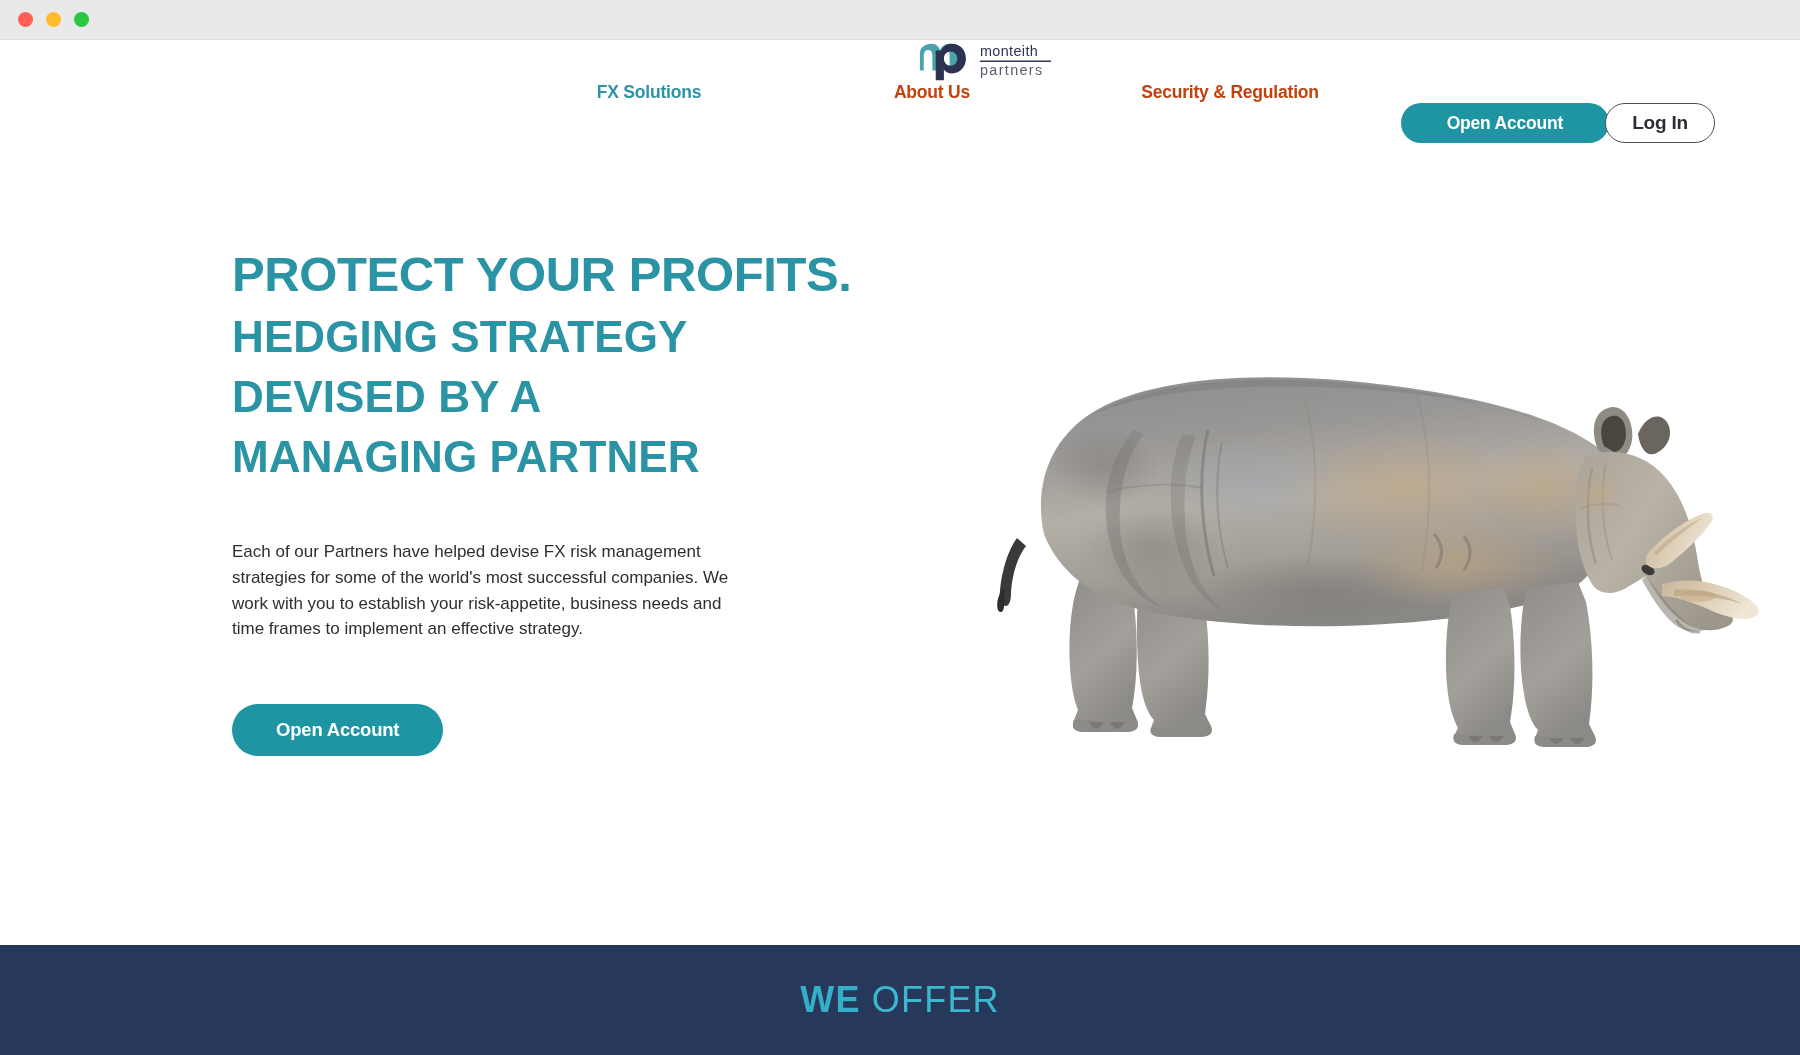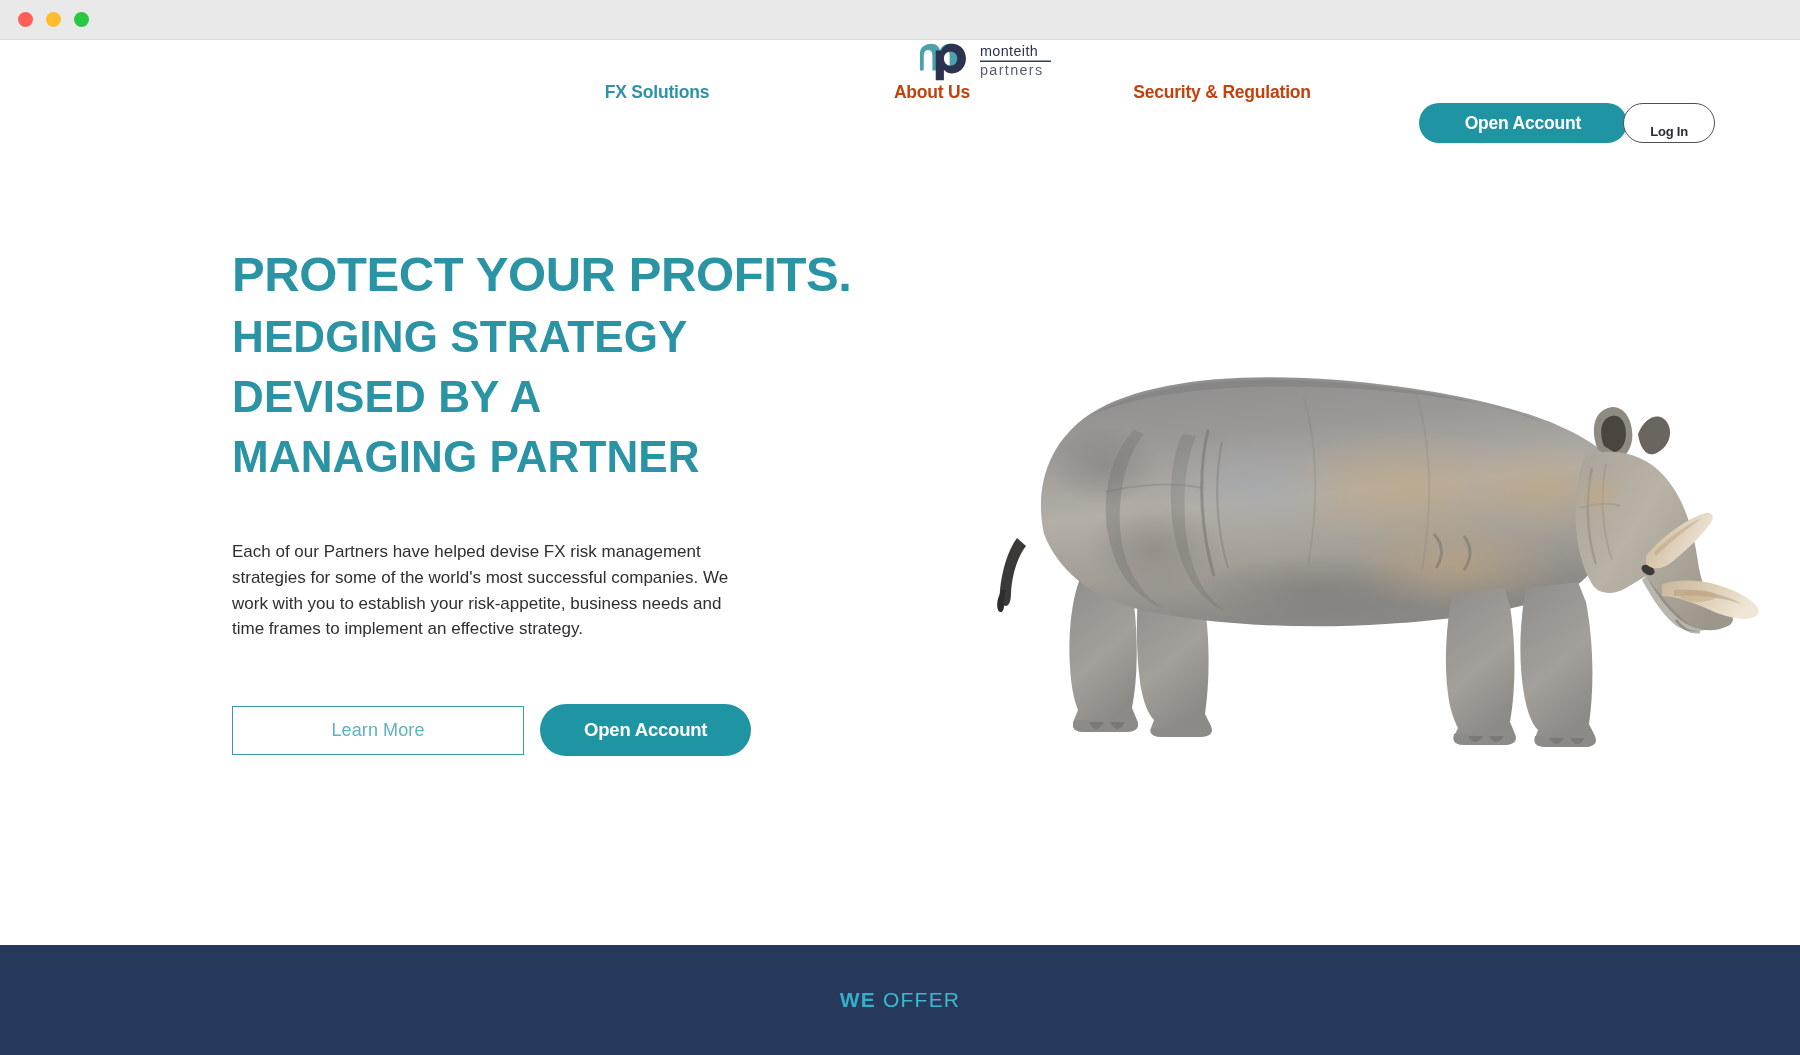--- a/index.html
+++ b/index.html
@@ -73,21 +73,21 @@
     gap: 10px;
     width: 150px;
   }
   .logo-mark { display:block; }
   .logo-word { display:block; }
 
   .nav {
     display: flex;
     align-items: center;
     margin-left: 94px;
-    gap: 0;
+    gap: 8px;
   }
   .nav-item {
     font-size: 17.5px;
     font-weight: bold;
     letter-spacing: -0.2px;
     color: #c2410c;
     white-space: nowrap;
     cursor: pointer;
     text-align: center;
   }
@@ -115,23 +115,23 @@
     letter-spacing: -0.2px;
     cursor: pointer;
     line-height: 40px;
   }
   .btn-login {
     background: #ffffff;
     color: #2a2d33;
     border: 1.4px solid #4c4f55;
     border-radius: 999px;
     height: 40px;
-    padding: 9px 26px;
+    padding: 0 26px;
     font-family: inherit;
-    font-size: 13px;
+    font-size: 19px;
     font-weight: bold;
     letter-spacing: -0.2px;
     cursor: pointer;
     margin-left: -4px;
     line-height: 38px;
   }
 
   
   .hero {
     position: relative;
@@ -221,21 +221,21 @@
     left: 0;
     bottom: 0;
     width: 1800px;
     height: 110px;
     background: #27395a;
     display: flex;
     align-items: center;
     justify-content: center;
   }
   .offer-title {
-    font-size: 21px;
+    font-size: 36px;
     letter-spacing: 1.2px;
     color: #3bb8cf;
     font-weight: 300;
   }
   .offer-title b {
     font-weight: bold;
     color: #35aec9;
   }
 </style>
 </head>
@@ -288,21 +288,20 @@
     <section class="hero">
 
       <div class="hero-copy">
         <h1 class="hero-title">PROTECT YOUR PROFITS.</h1>
         <h2 class="hero-subtitle">HEDGING STRATEGY
 DEVISED BY A
 MANAGING PARTNER</h2>
         <p class="hero-para">Each of our Partners have helped devise FX risk management strategies for some of the world's most successful companies. We work with you to establish your risk-appetite, business needs and time frames to implement an effective strategy.</p>
 
         <div class="hero-actions">
-          <button class="btn-learn">Learn More</button>
           <button class="btn-open-hero">Open Account</button>
         </div>
       </div>
 
       <div class="hero-art">
         <svg viewBox="0 0 780 420" aria-hidden="true">
           <defs>
             <linearGradient id="bodyG" x1="0" y1="0" x2="0.25" y2="1">
               <stop offset="0%" stop-color="#8d8d8c"></stop>
               <stop offset="28%" stop-color="#9a9896"></stop>

